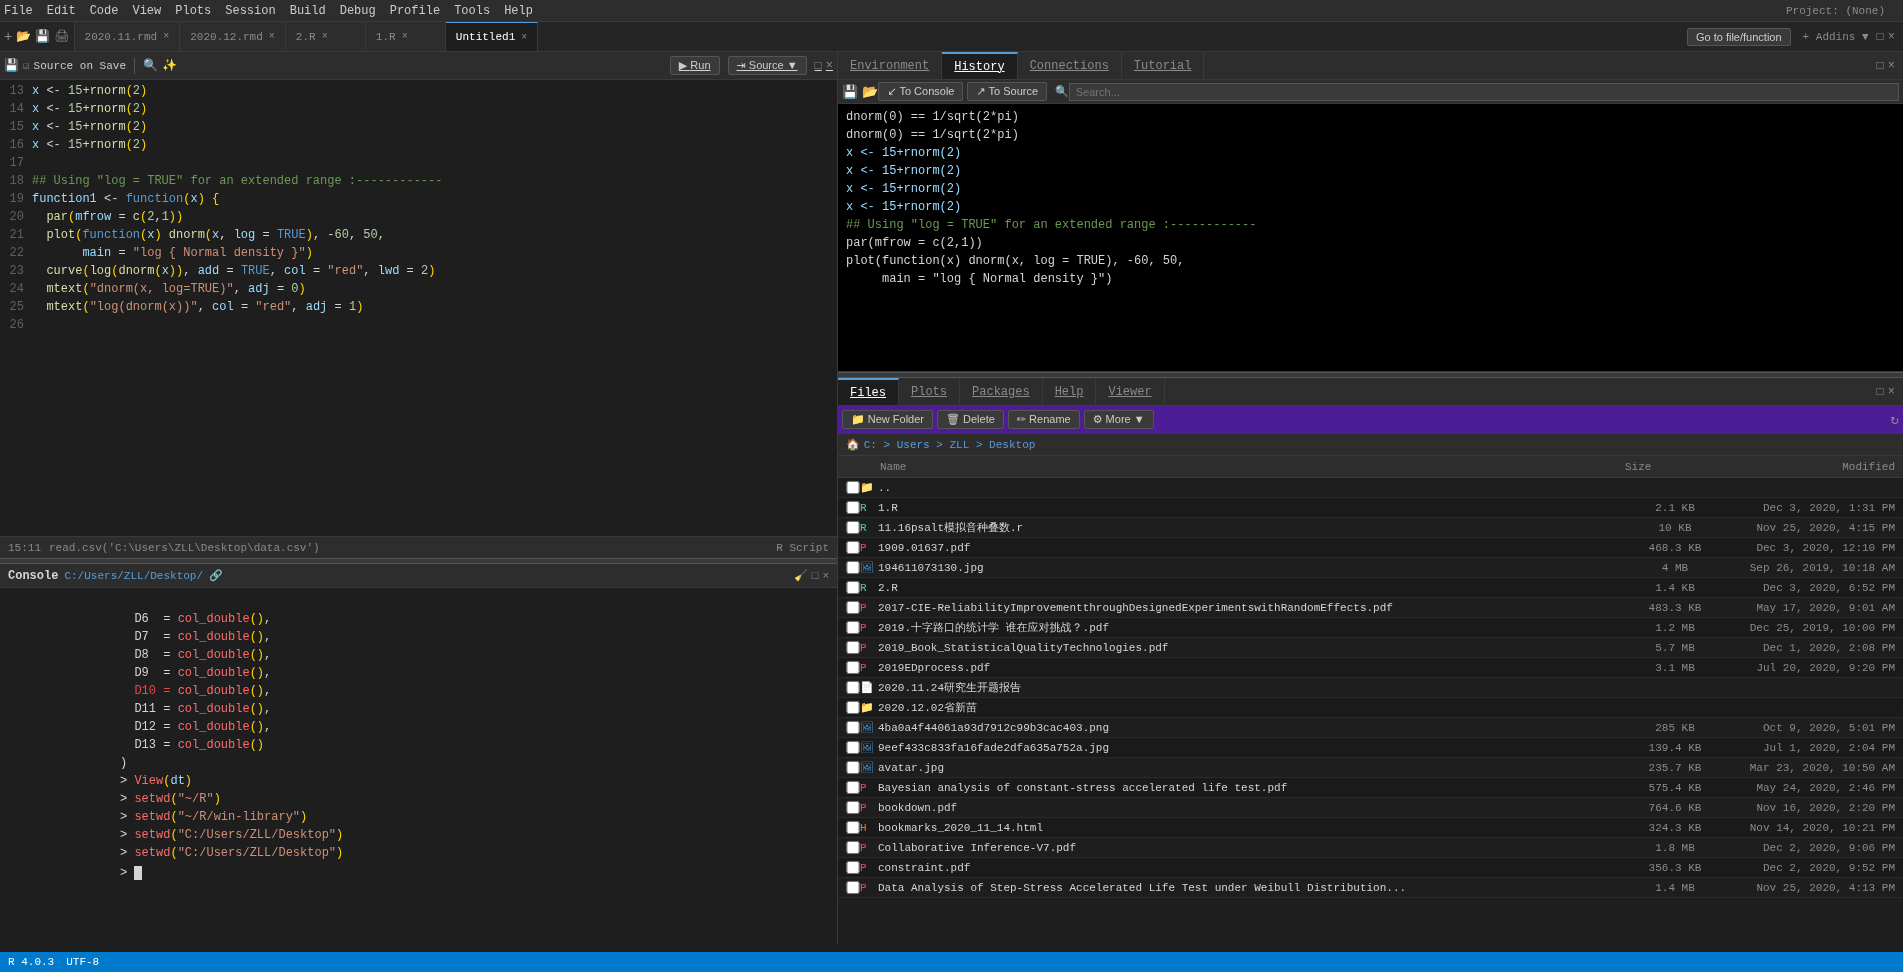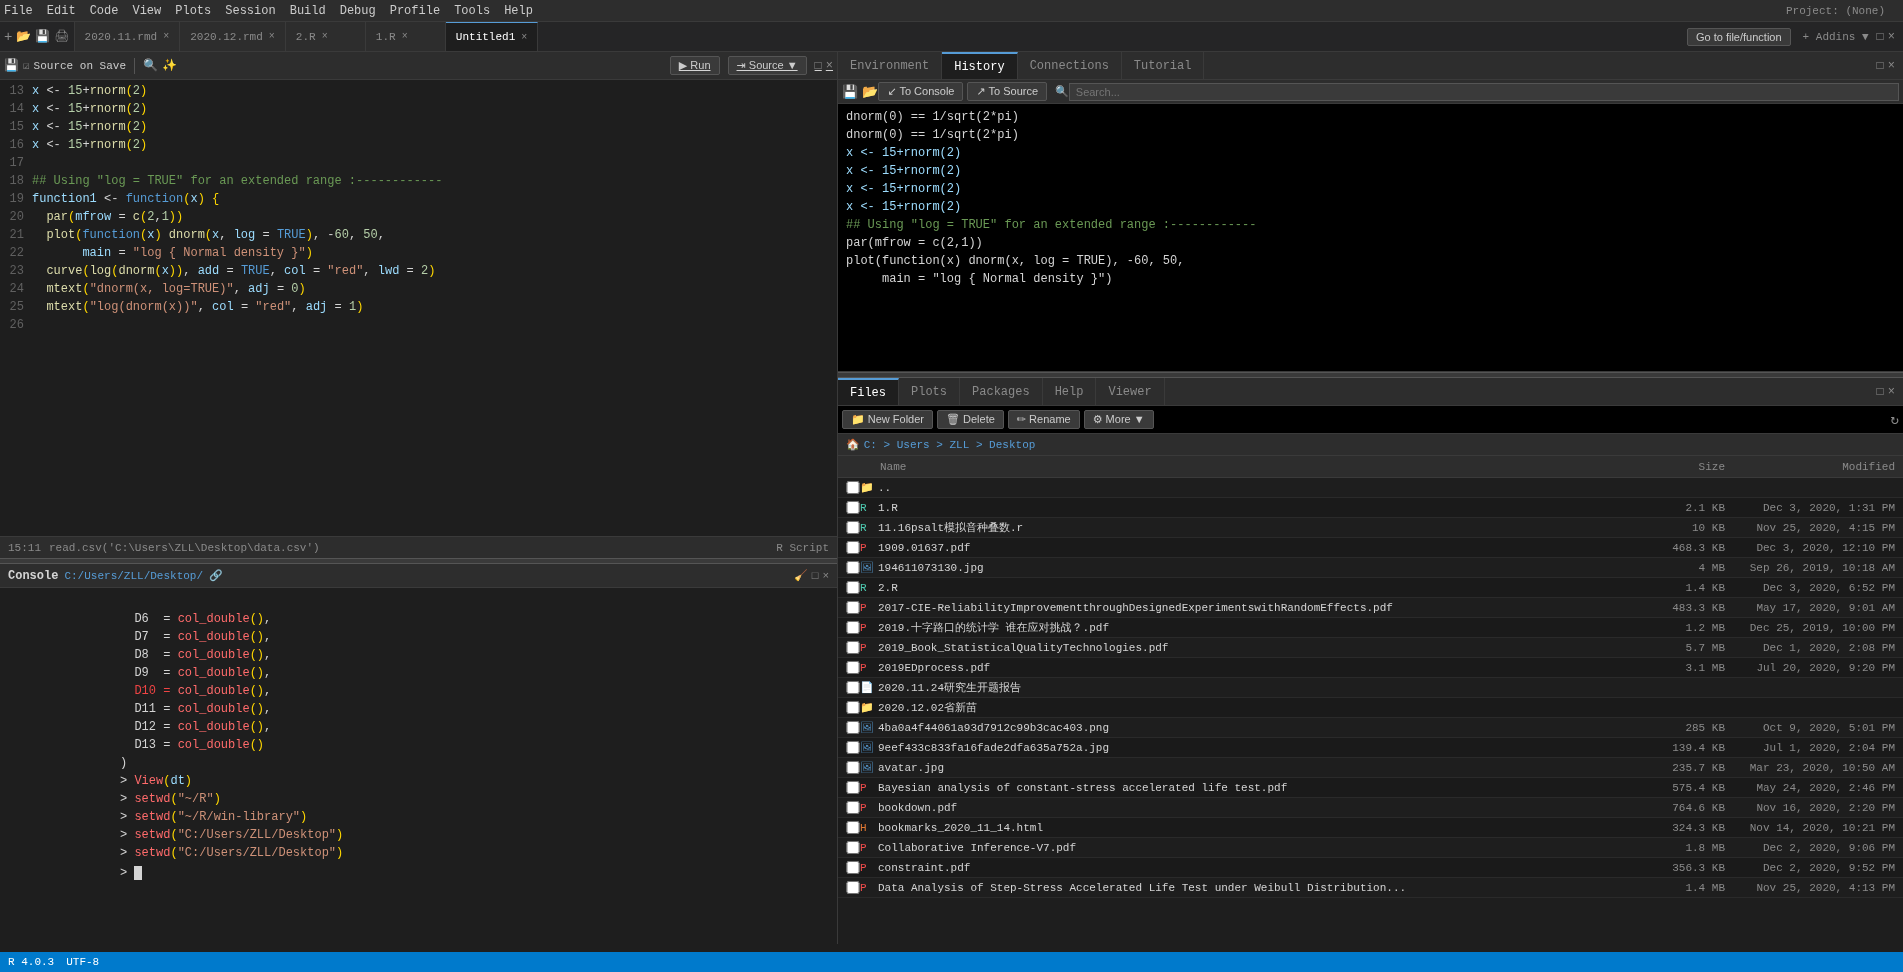--- a/index.html
+++ b/index.html
@@ -48,40 +48,40 @@
     #console-header { background: #2d2d2d; height: 24px; display: flex; align-items: center; padding: 0 8px; border-bottom: 1px solid #3a3a3a; font-size: 11px; justify-content: space-between; }
     #console-content { flex: 1; overflow: hidden; padding: 4px 8px; font-size: 12px; margin-left: 40px; }
     .console-line { height: 18px; line-height: 18px; white-space: pre; }
 
     
     #right-pane { flex: 1; display: flex; flex-direction: column; }
 
     
     #right-top { height: 320px; border-bottom: 1px solid #3a3a3a; display: flex; flex-direction: column; }
     #right-top-tabs { background: #2d2d2d; height: 28px; display: flex; align-items: stretch; border-bottom: 1px solid #3a3a3a; }
-    .panel-tab { padding: 0 12px; display: flex; align-items: center; cursor: pointer; color: #8a8a8a; font-size: 12px; border-right: 1px solid #3a3a3a; }
+    .panel-tab { padding: 0 12px; display: flex; align-items: center; cursor: pointer; color: #8a8a8a; font-size: 12px; border-right: 1px solid #3a3a3a; text-decoration: underline; }
     .panel-tab.active { background: #1e1e1e; color: #ffffff; border-top: 2px solid #569cd6; }
     #right-top-toolbar { background: #2d2d2d; height: 24px; display: flex; align-items: center; padding: 0 4px; border-bottom: 1px solid #3a3a3a; font-size: 11px; }
     #right-top-content { flex: 1; background: #000000; overflow: hidden; padding: 4px 8px; font-size: 12px; }
 
     
     #right-bottom { flex: 1; display: flex; flex-direction: column; }
     #right-bottom-tabs { background: #2d2d2d; height: 28px; display: flex; align-items: stretch; border-bottom: 1px solid #3a3a3a; }
-    #right-bottom-toolbar { background: #000000; height: 28px; display: flex; align-items: center; padding: 0 4px; border-bottom: 1px solid #3a3a3a; font-size: 11px; }
+    #right-bottom-toolbar { background: #4c1d95; height: 28px; display: flex; align-items: center; padding: 0 4px; border-bottom: 1px solid #3a3a3a; font-size: 11px; }
     #breadcrumb-bar { background: #2d2d2d; height: 22px; display: flex; align-items: center; padding: 0 8px; border-bottom: 1px solid #3a3a3a; font-size: 11px; color: #569cd6; }
     #files-header { display: flex; background: #2d2d2d; height: 22px; align-items: center; padding: 0 8px; border-bottom: 1px solid #3a3a3a; font-size: 11px; color: #8a8a8a; }
     .fh-name { flex: 1; }
-    .fh-size { width: 100px; text-align: right; }
+    .fh-size { width: 100px; text-align: left; }
     .fh-modified { width: 170px; text-align: right; }
     .file-row { display: flex; align-items: center; height: 20px; padding: 0 8px; font-size: 11px; border-bottom: 1px solid #2a2a2a; }
     .file-row:nth-child(even) { background: #1a1a1a; }
     .file-checkbox { width: 16px; flex-shrink: 0; }
     .file-icon { width: 18px; flex-shrink: 0; font-size: 11px; }
     .file-name { flex: 1; color: #d4d4d4; }
-    .file-size { width: 100px; text-align: right; color: #8a8a8a; }
+    .file-size { width: 100px; text-align: center; color: #8a8a8a; }
     .file-modified { width: 170px; text-align: right; color: #8a8a8a; }
 
     
     #status-bar { height: 20px; background: #007acc; display: flex; align-items: center; padding: 0 8px; font-size: 11px; color: #ffffff; position: fixed; bottom: 0; left: 0; right: 0; }
 
     
     #env-search { flex: 1; background: #3a3a3a; border: 1px solid #555; color: #cccccc; padding: 2px 6px; font-size: 11px; outline: none; }
 
     .right-top-code-line { height: 18px; line-height: 18px; white-space: pre; font-size: 12px; }
   </style>

